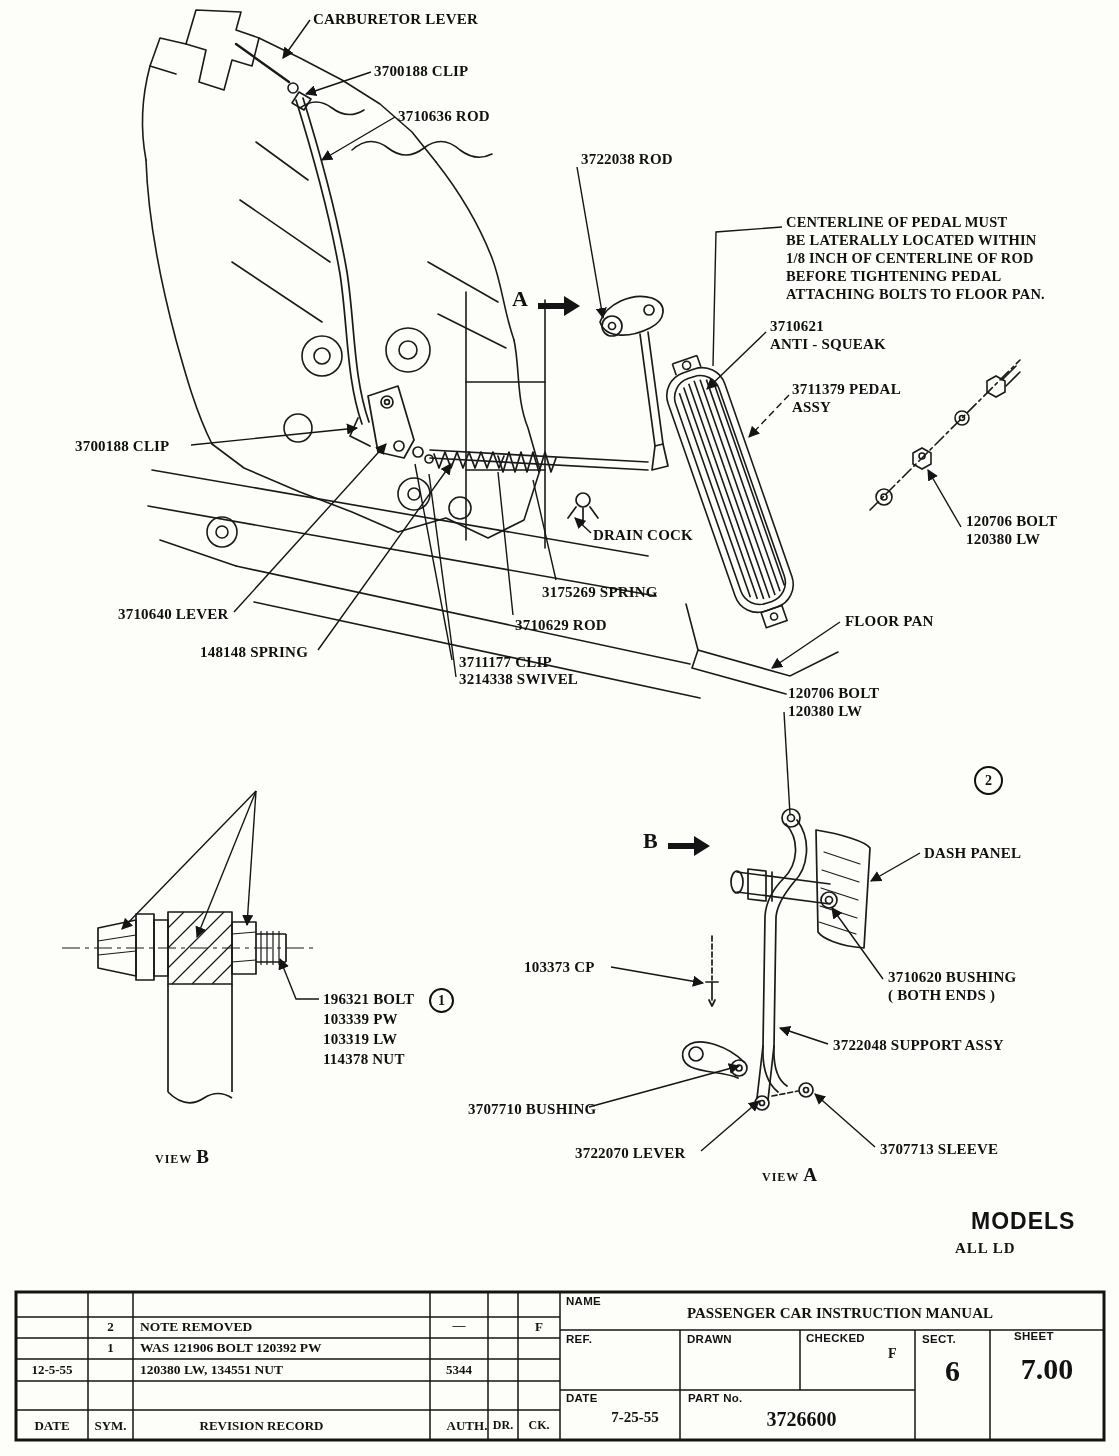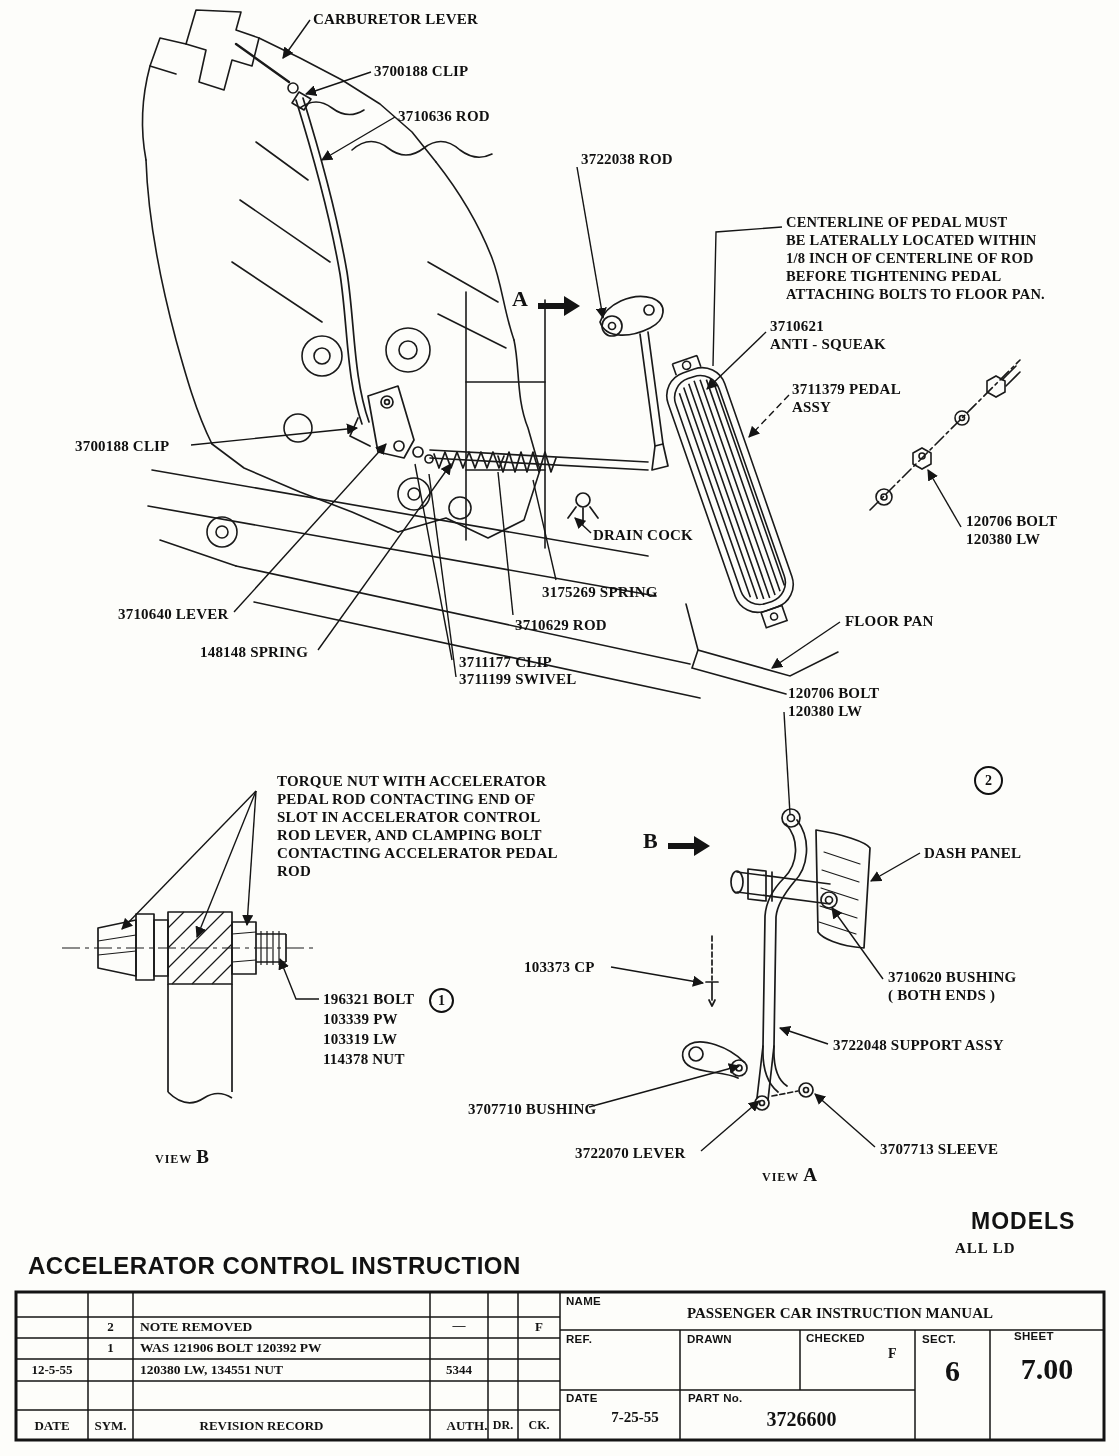--- a/index.html
+++ b/index.html
@@ -240,29 +240,23 @@
 <div class="lbl" style="left:75px;top:437px">3700188 CLIP</div>
 <div class="lbl" style="left:593px;top:526px">DRAIN COCK</div>
 <div class="lbl" style="left:966px;top:512px">120706 BOLT
 120380 LW</div>
 <div class="lbl" style="left:542px;top:583px">3175269 SPRING</div>
 <div class="lbl" style="left:118px;top:605px">3710640 LEVER</div>
 <div class="lbl" style="left:515px;top:616px">3710629 ROD</div>
 <div class="lbl" style="left:845px;top:612px">FLOOR PAN</div>
 <div class="lbl" style="left:200px;top:643px">148148 SPRING</div>
 <div class="lbl" style="left:459px;top:653px">3711177 CLIP</div>
-<div class="lbl" style="left:459px;top:670px">3711199 SWIVEL</div>
+<div class="lbl" style="left:459px;top:670px">3214338 SWIVEL</div>
 <div class="lbl" style="left:788px;top:684px">120706 BOLT
 120380 LW</div>
-<div class="lbl" style="left:277px;top:772px;width:345px">TORQUE NUT WITH ACCELERATOR
-PEDAL ROD CONTACTING END OF
-SLOT IN ACCELERATOR CONTROL
-ROD LEVER, AND CLAMPING BOLT
-CONTACTING ACCELERATOR PEDAL
-ROD</div>
 <div class="lbl" style="left:924px;top:844px">DASH PANEL</div>
 <div class="lbl" style="left:524px;top:958px">103373 CP</div>
 <div class="lbl" style="left:323px;top:990px">196321 BOLT</div>
 <div class="lbl" style="left:323px;top:1010px">103339 PW</div>
 <div class="lbl" style="left:323px;top:1030px">103319 LW</div>
 <div class="lbl" style="left:323px;top:1050px">114378 NUT</div>
 <div class="lbl" style="left:888px;top:968px">3710620 BUSHING
 ( BOTH ENDS )</div>
 <div class="lbl" style="left:833px;top:1036px">3722048 SUPPORT ASSY</div>
 <div class="lbl" style="left:468px;top:1100px">3707710 BUSHING</div>
@@ -276,21 +270,20 @@
 
 <div class="viewlab" style="left:155px;top:1147px">
   <span class="vw">VIEW</span><span class="vl">B</span>
 </div>
 <div class="viewlab" style="left:762px;top:1165px">
   <span class="vw">VIEW</span><span class="vl">A</span>
 </div>
 
 <div class="models" style="left:929px;top:1210px">MODELS</div>
 <div class="models-val" style="left:955px;top:1241px">ALL LD</div>
-<div class="doc-title" style="left:28px;top:1254px">ACCELERATOR CONTROL INSTRUCTION</div>
 
 <div class="tlabel" style="left:566px;top:1296px">NAME</div>
 <div class="tval center" style="left:610px;top:1305px;width:460px;font-size:15px">PASSENGER CAR INSTRUCTION MANUAL</div>
 <div class="tlabel" style="left:566px;top:1334px">REF.</div>
 <div class="tlabel" style="left:687px;top:1334px">DRAWN</div>
 <div class="tlabel" style="left:806px;top:1333px">CHECKED</div>
 <div class="tval" style="left:888px;top:1346px">F</div>
 <div class="tlabel" style="left:922px;top:1334px">SECT.</div>
 <div class="tbig" style="left:915px;top:1356px;width:75px">6</div>
 <div class="tlabel" style="left:1014px;top:1331px">SHEET</div>

